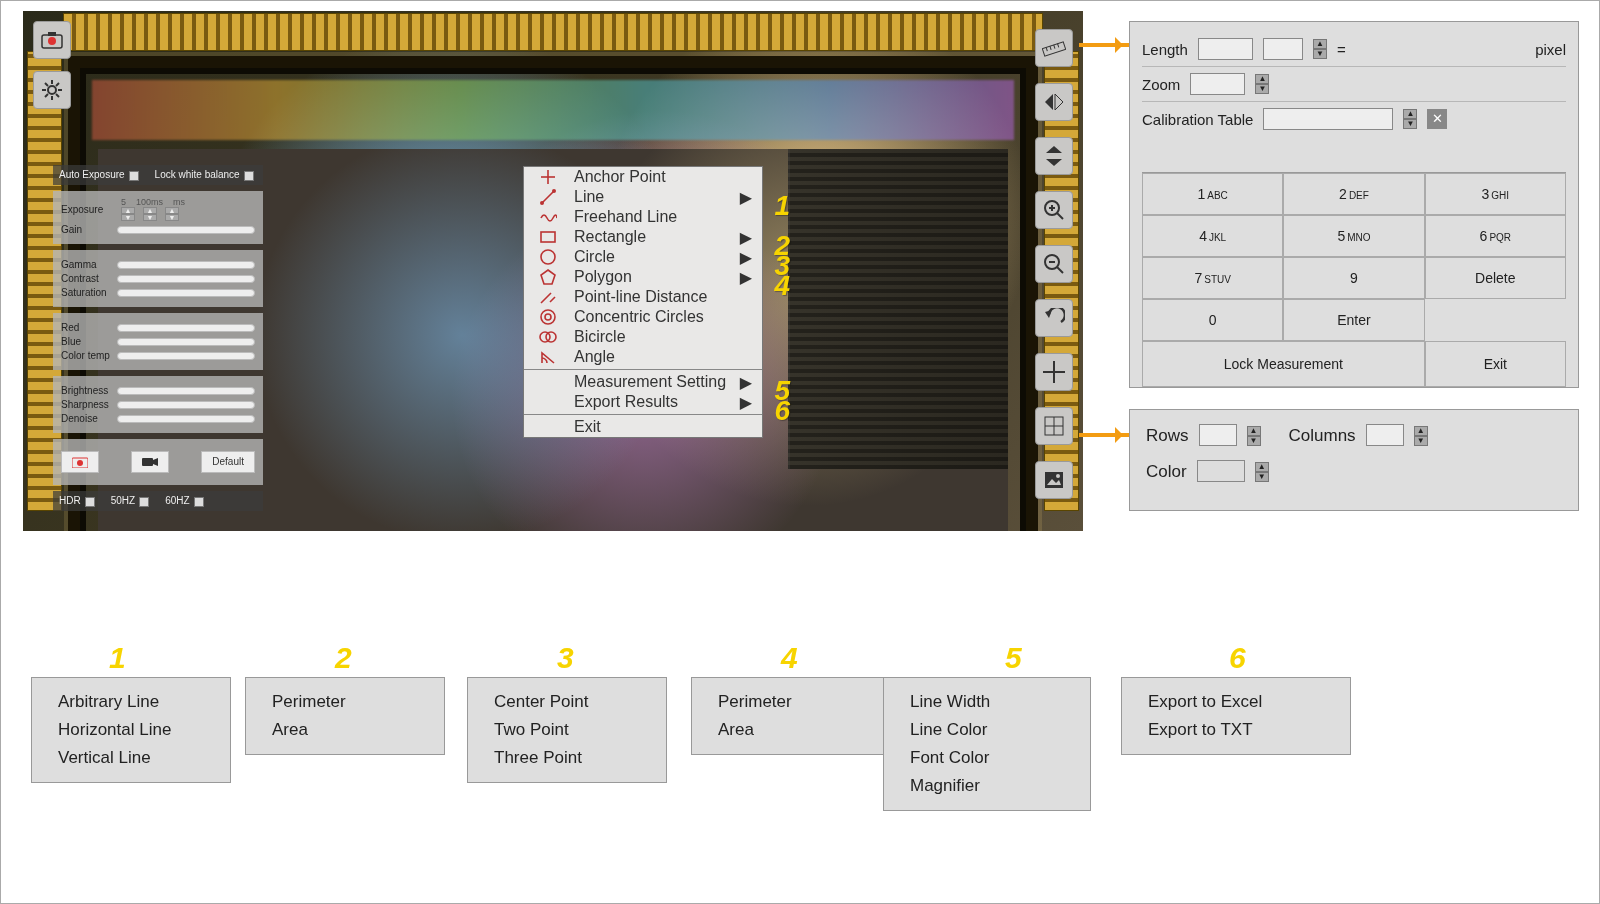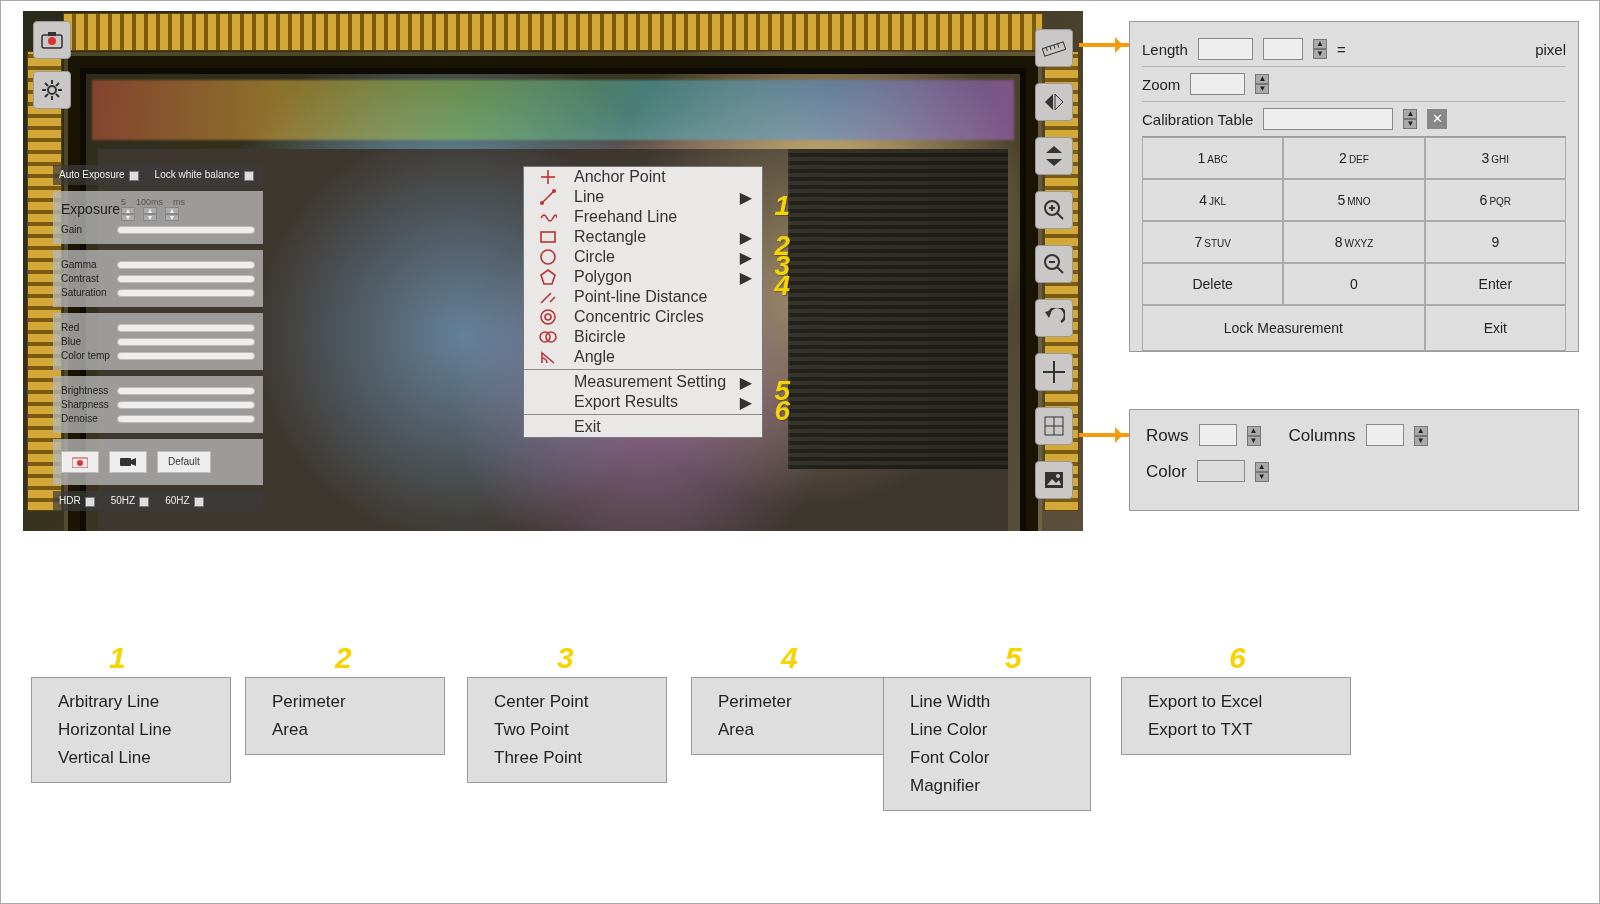--- a/index.html
+++ b/index.html
@@ -89,26 +89,26 @@
   position:absolute;left:30px;top:154px;width:210px;
   display:flex;flex-direction:column;gap:6px;font-size:10px;color:#eee;
 }
 .ip-section{background:rgba(180,180,180,.8);padding:6px 8px;}
 .dark-strip{background:rgba(60,60,60,.7);padding:4px 6px;height:20px;display:flex;align-items:center;gap:16px;}
 .checkbox-mini{display:inline-block;width:10px;height:10px;border:1px solid #777;background:#ddd;margin-left:4px;vertical-align:middle;}
 .slider-row{display:flex;align-items:center;gap:4px;margin:3px 0;}
 .slider-row .lab{width:52px;font-size:10px;color:#222;}
 .slider-track{flex:1;height:8px;background:#eee;border:1px solid #bbb;border-radius:4px;}
 .exposure-row{display:flex;align-items:center;gap:8px;}
-.exposure-row .lab{width:52px;font-size:14px;color:#222;}
+.exposure-row .lab{width:52px;font-size:10px;color:#222;}
 .exp-vals{display:flex;gap:10px;font-size:9px;color:#555;}
 .exp-spin{display:flex;gap:8px;}
 .mini-spin{display:flex;flex-direction:column;width:14px;}
 .mini-spin span{height:7px;background:#aaa;border:1px solid #888;font-size:7px;line-height:5px;text-align:center;}
-.btn-row{display:flex;gap:10px;justify-content:flex-start;padding:6px 0;}
+.btn-row{display:flex;gap:10px;justify-content:space-between;padding:6px 0;}
 .btn-row .smbtn{background:#eee;border:1px solid #bbb;padding:4px 10px;font-size:10px;color:#333;}
 
 .ctx-menu{
   position:absolute;left:500px;top:155px;width:240px;
   background:#e9e8e7;border:1px solid #777;font-size:16px;color:#333;
 }
 .ctx-item{
   padding:0 14px;display:flex;align-items:center;gap:16px;position:relative;
 }
 .ctx-item .tri{position:absolute;right:10px;}
@@ -122,21 +122,21 @@
 
 .calib-panel{
   position:absolute;left:1128px;top:20px;width:450px;
   background:var(--panel-bg-light);border:1px solid #999;padding:10px 12px 0 12px;
   color:#222;font-size:15px;
 }
 .calib-row{display:flex;align-items:center;gap:10px;padding:6px 0;border-bottom:1px solid #b7b7b7;}
 .field{border:1px solid #888;background:#eee;height:22px;}
 .spinner{display:flex;flex-direction:column;}
 .spinner i{width:14px;height:10px;background:#aaa;border:1px solid #777;font-size:8px;line-height:8px;text-align:center;font-style:normal;}
-.keypad{display:grid;grid-template-columns:repeat(3,1fr);border-top:1px solid #999;}
+.keypad{display:grid;grid-template-columns:repeat(3,1fr);border-top:1px solid #999;margin-top:36px;}
 .key{border:1px solid #aaa;padding:12px 8px;text-align:center;font-size:14px;}
 .key small{font-size:10px;margin-left:2px;}
 .keypad-bottom{display:grid;grid-template-columns:2fr 1fr;}
 .keypad-bottom .key{padding:14px 8px;}
 .grid-panel{
   position:absolute;left:1128px;top:408px;width:450px;
   background:var(--panel-bg-light);border:1px solid #999;padding:14px 16px;
   font-size:17px;color:#222;
 }
 .grid-panel .row{display:flex;align-items:flex-end;gap:10px;margin-bottom:14px;}
@@ -528,21 +528,20 @@
     <span style="width:20px;height:20px;background:#888;color:#fff;text-align:center;line-height:20px;font-size:13px">✕</span>
   </div>
   <div class="keypad" id="keypad">
       <div class="key">1<small>ABC</small></div>
       <div class="key">2<small>DEF</small></div>
       <div class="key">3<small>GHI</small></div>
       <div class="key">4<small>JKL</small></div>
       <div class="key">5<small>MNO</small></div>
       <div class="key">6<small>PQR</small></div>
       <div class="key">7<small>STUV</small></div>
-      <div class="key">8<small>WXYZ</small></div>
       <div class="key">9</div>
       <div class="key">Delete</div>
       <div class="key">0</div>
       <div class="key">Enter</div>
     </div>
   <div class="keypad-bottom">
     <div class="key">Lock  Measurement</div>
     <div class="key">Exit</div>
   </div>
 </div>

